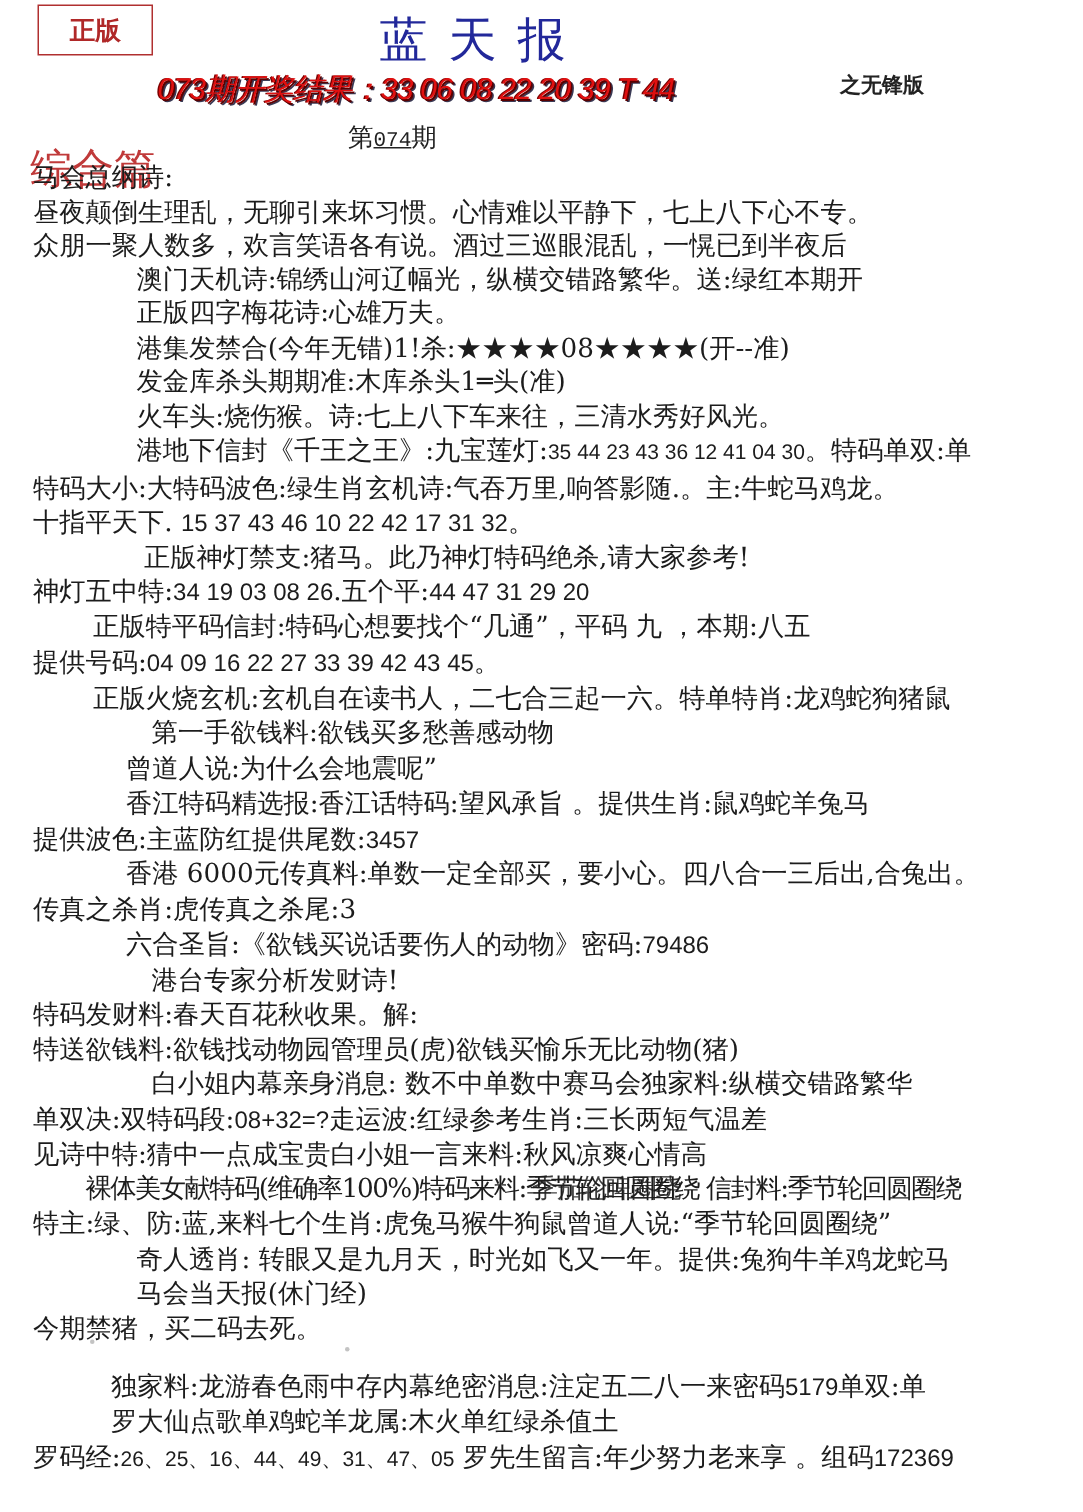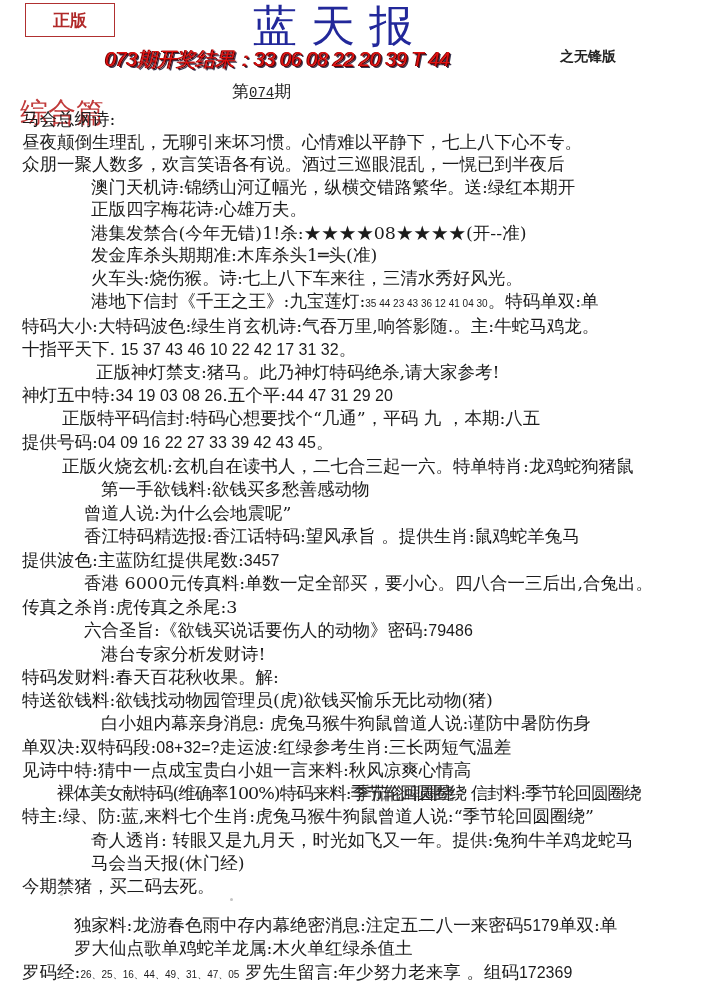--- a/index.html
+++ b/index.html
@@ -2,29 +2,29 @@
 <html><head>
   <meta charset="utf-8">
   <style>
     html, body { margin: 0; padding: 0; }
     body {
       width: 722px; height: 1008px; position: relative; overflow: hidden;
       background: #ffffff; color: #1a1a1a;
       font-family: "DejaVu Serif", "Liberation Serif", serif;
     }
     .zb-box {
-      position: absolute; left: 25px; top: 3px; width: 90px; height: 34px;
+      position: absolute; left: 25px; top: 3px; width: 77px; height: 34px;
       border: 1.5px solid #b03030; box-sizing: border-box;
       display: flex; align-items: center; justify-content: center;
       color: #b02828; font-size: 17px; font-weight: bold;
       font-family: "DejaVu Sans", sans-serif;
     }
     .title {
       position: absolute; left: 253px; top: 0px; width: 250px; height: 52px;
-      color: #22289a; font-size: 44px; letter-spacing: 14px;
+      color: #22289a; font-size: 32px; letter-spacing: 14px;
       font-family: "DejaVu Serif", serif; line-height: 52px;
     }
     .zonghe {
       position: absolute; left: 20px; top: 58px;
       color: #c03a3a; font-size: 28px; font-family: "DejaVu Sans", sans-serif; margin-top: 36px;
     }
     .result {
       position: absolute; left: 105px; top: 46px;
       color: #e01010; font-size: 20px; font-weight: normal; font-style: italic;
       font-family: "Liberation Sans", sans-serif;
@@ -40,21 +40,21 @@
       position: absolute; left: 232px; top: 80px;
       font-size: 17px; color: #222; font-family: "DejaVu Serif", serif;
     }
     .issue .num { font-size: 14px; font-family: "Liberation Mono", monospace; text-decoration: underline; }
     .line {
       position: absolute; white-space: nowrap;
       font-size: 17.5px; line-height: 22px; color: #1c1c1c;
       font-family: "DejaVu Serif", serif;
     }
     .line .n { font-family: Liberation Sans, sans-serif; font-size: 16px; }
-    .line .ns { font-family: "Liberation Sans", sans-serif; font-size: 10px; }
+    .line .ns { font-family: "Liberation Sans", sans-serif; font-size: 14px; }
     .overlap { position: relative; display: inline-block; }
     .overlap .b { position: absolute; left: 4px; top: 0; opacity: 0.85; }
     .smudge { position: absolute; width: 3px; height: 3px; border-radius: 50%; background: #888; opacity: .5; }
   </style>
 </head>
 <body>
 
 <div class="zb-box">
     <span>正版</span>
   </div>
@@ -99,21 +99,21 @@
 <div class="line" style="left:84px;top:572px">
   <span>香港 </span><span>6000</span><span>元传真料:单数一定全部买，要小心。四八合一三后出,合兔出。</span>
 </div>
 <div class="line" style="left:22px;top:596px">传真之杀肖:虎传真之杀尾:3</div>
 <div class="line" style="left:84px;top:619px">
   <span>六合圣旨:《欲钱买说话要伤人的动物》密码:</span><span class="n">79486</span>
 </div>
 <div class="line" style="left:101px;top:643px">港台专家分析发财诗!</div>
 <div class="line" style="left:22px;top:666px">特码发财料:春天百花秋收果。解:</div>
 <div class="line" style="left:22px;top:689px">特送欲钱料:欲钱找动物园管理员(虎)欲钱买愉乐无比动物(猪)</div>
-<div class="line" style="left:101px;top:712px">白小姐内幕亲身消息:   虎兔马猴牛狗鼠曾道人说:谨防中暑防伤身</div>
+<div class="line" style="left:101px;top:712px">白小姐内幕亲身消息:   数不中单数中赛马会独家料:纵横交错路繁华</div>
 <div class="line" style="left:22px;top:736px">
   <span>单双决:双特码段:</span><span class="n">08+32=?</span><span>走运波:红绿参考生肖:三长两短气温差</span>
 </div>
 <div class="line" style="left:22px;top:759px">见诗中特:猜中一点成宝贵白小姐一言来料:秋风凉爽心情高</div>
 <div class="line" style="left:57px;top:782px;letter-spacing:-1px">
   <span>裸体美女献特码(维确率100%)特码来料:</span><span class="overlap"><span>季节轮回圆圈绕</span><span class="b">季茄轮睥圈绕</span></span><span> 信封料:季节轮回圆圈绕</span>
 </div>
 <div class="line" style="left:22px;top:805px">特主:绿、防:蓝,来料七个生肖:虎兔马猴牛狗鼠曾道人说:“季节轮回圆圈绕”</div>
 <div class="line" style="left:91px;top:829px">奇人透肖: 转眼又是九月天，时光如飞又一年。提供:兔狗牛羊鸡龙蛇马</div>
 <div class="line" style="left:91px;top:852px">马会当天报(休门经)</div>

